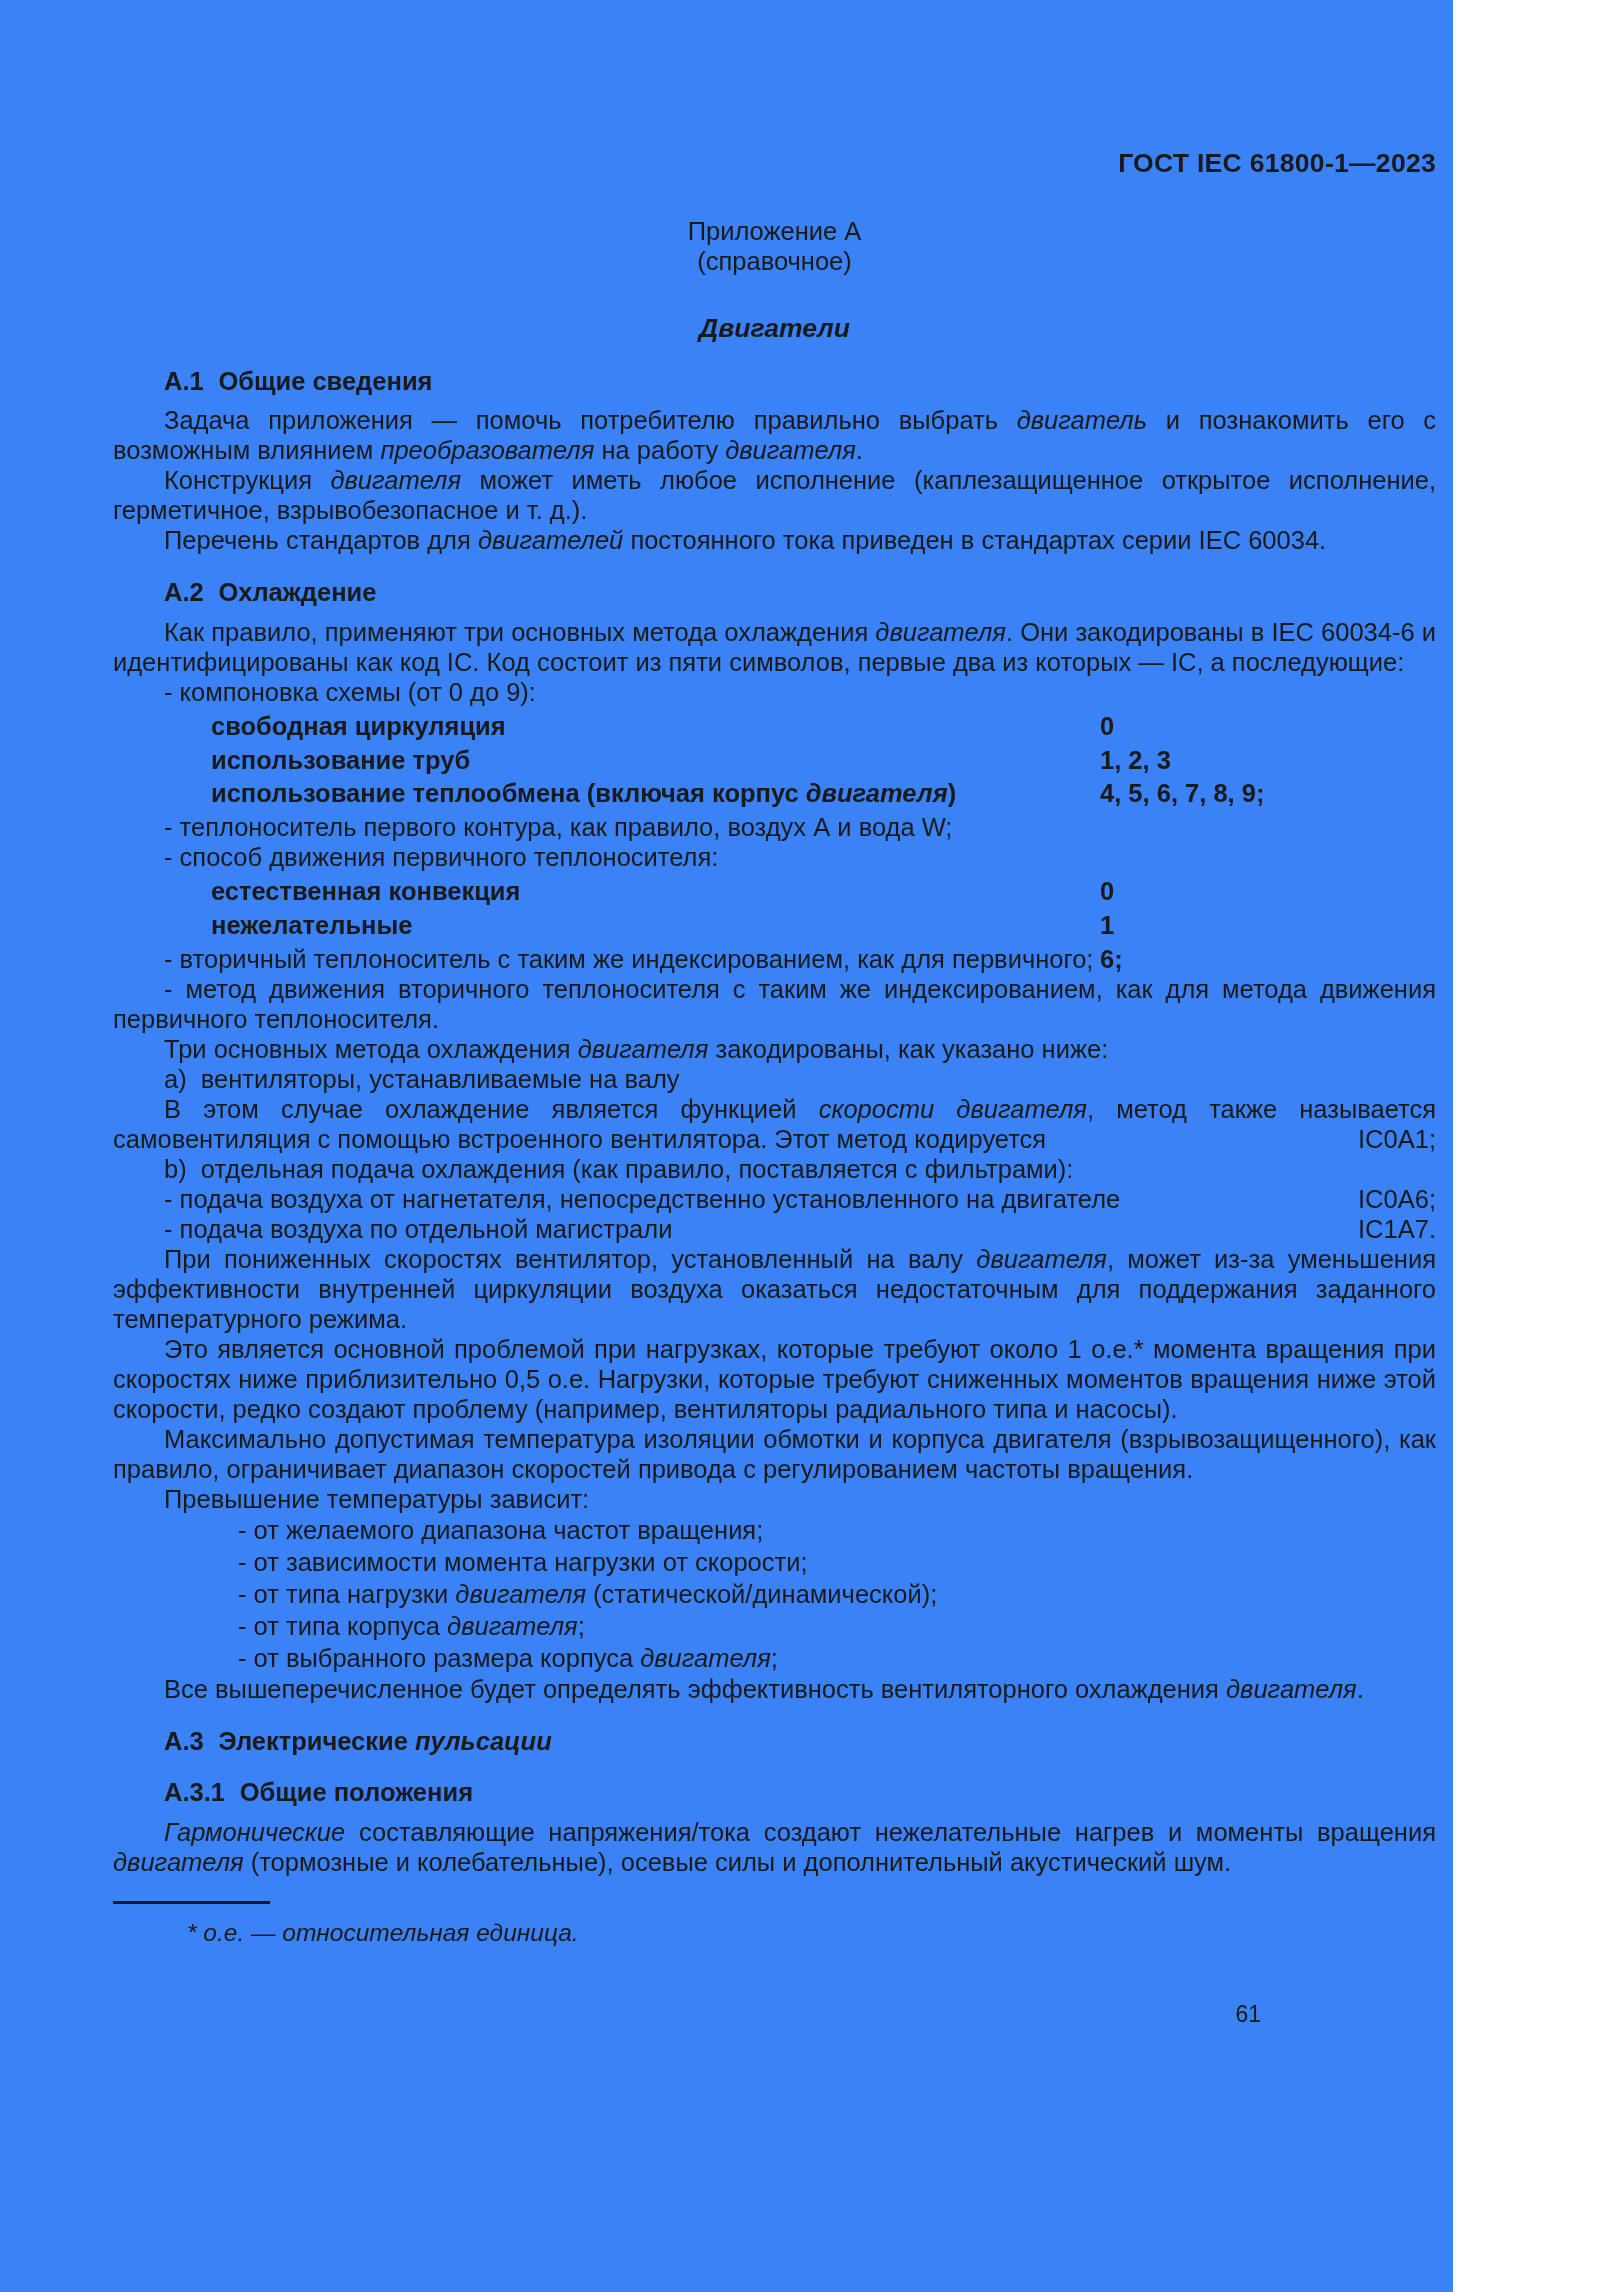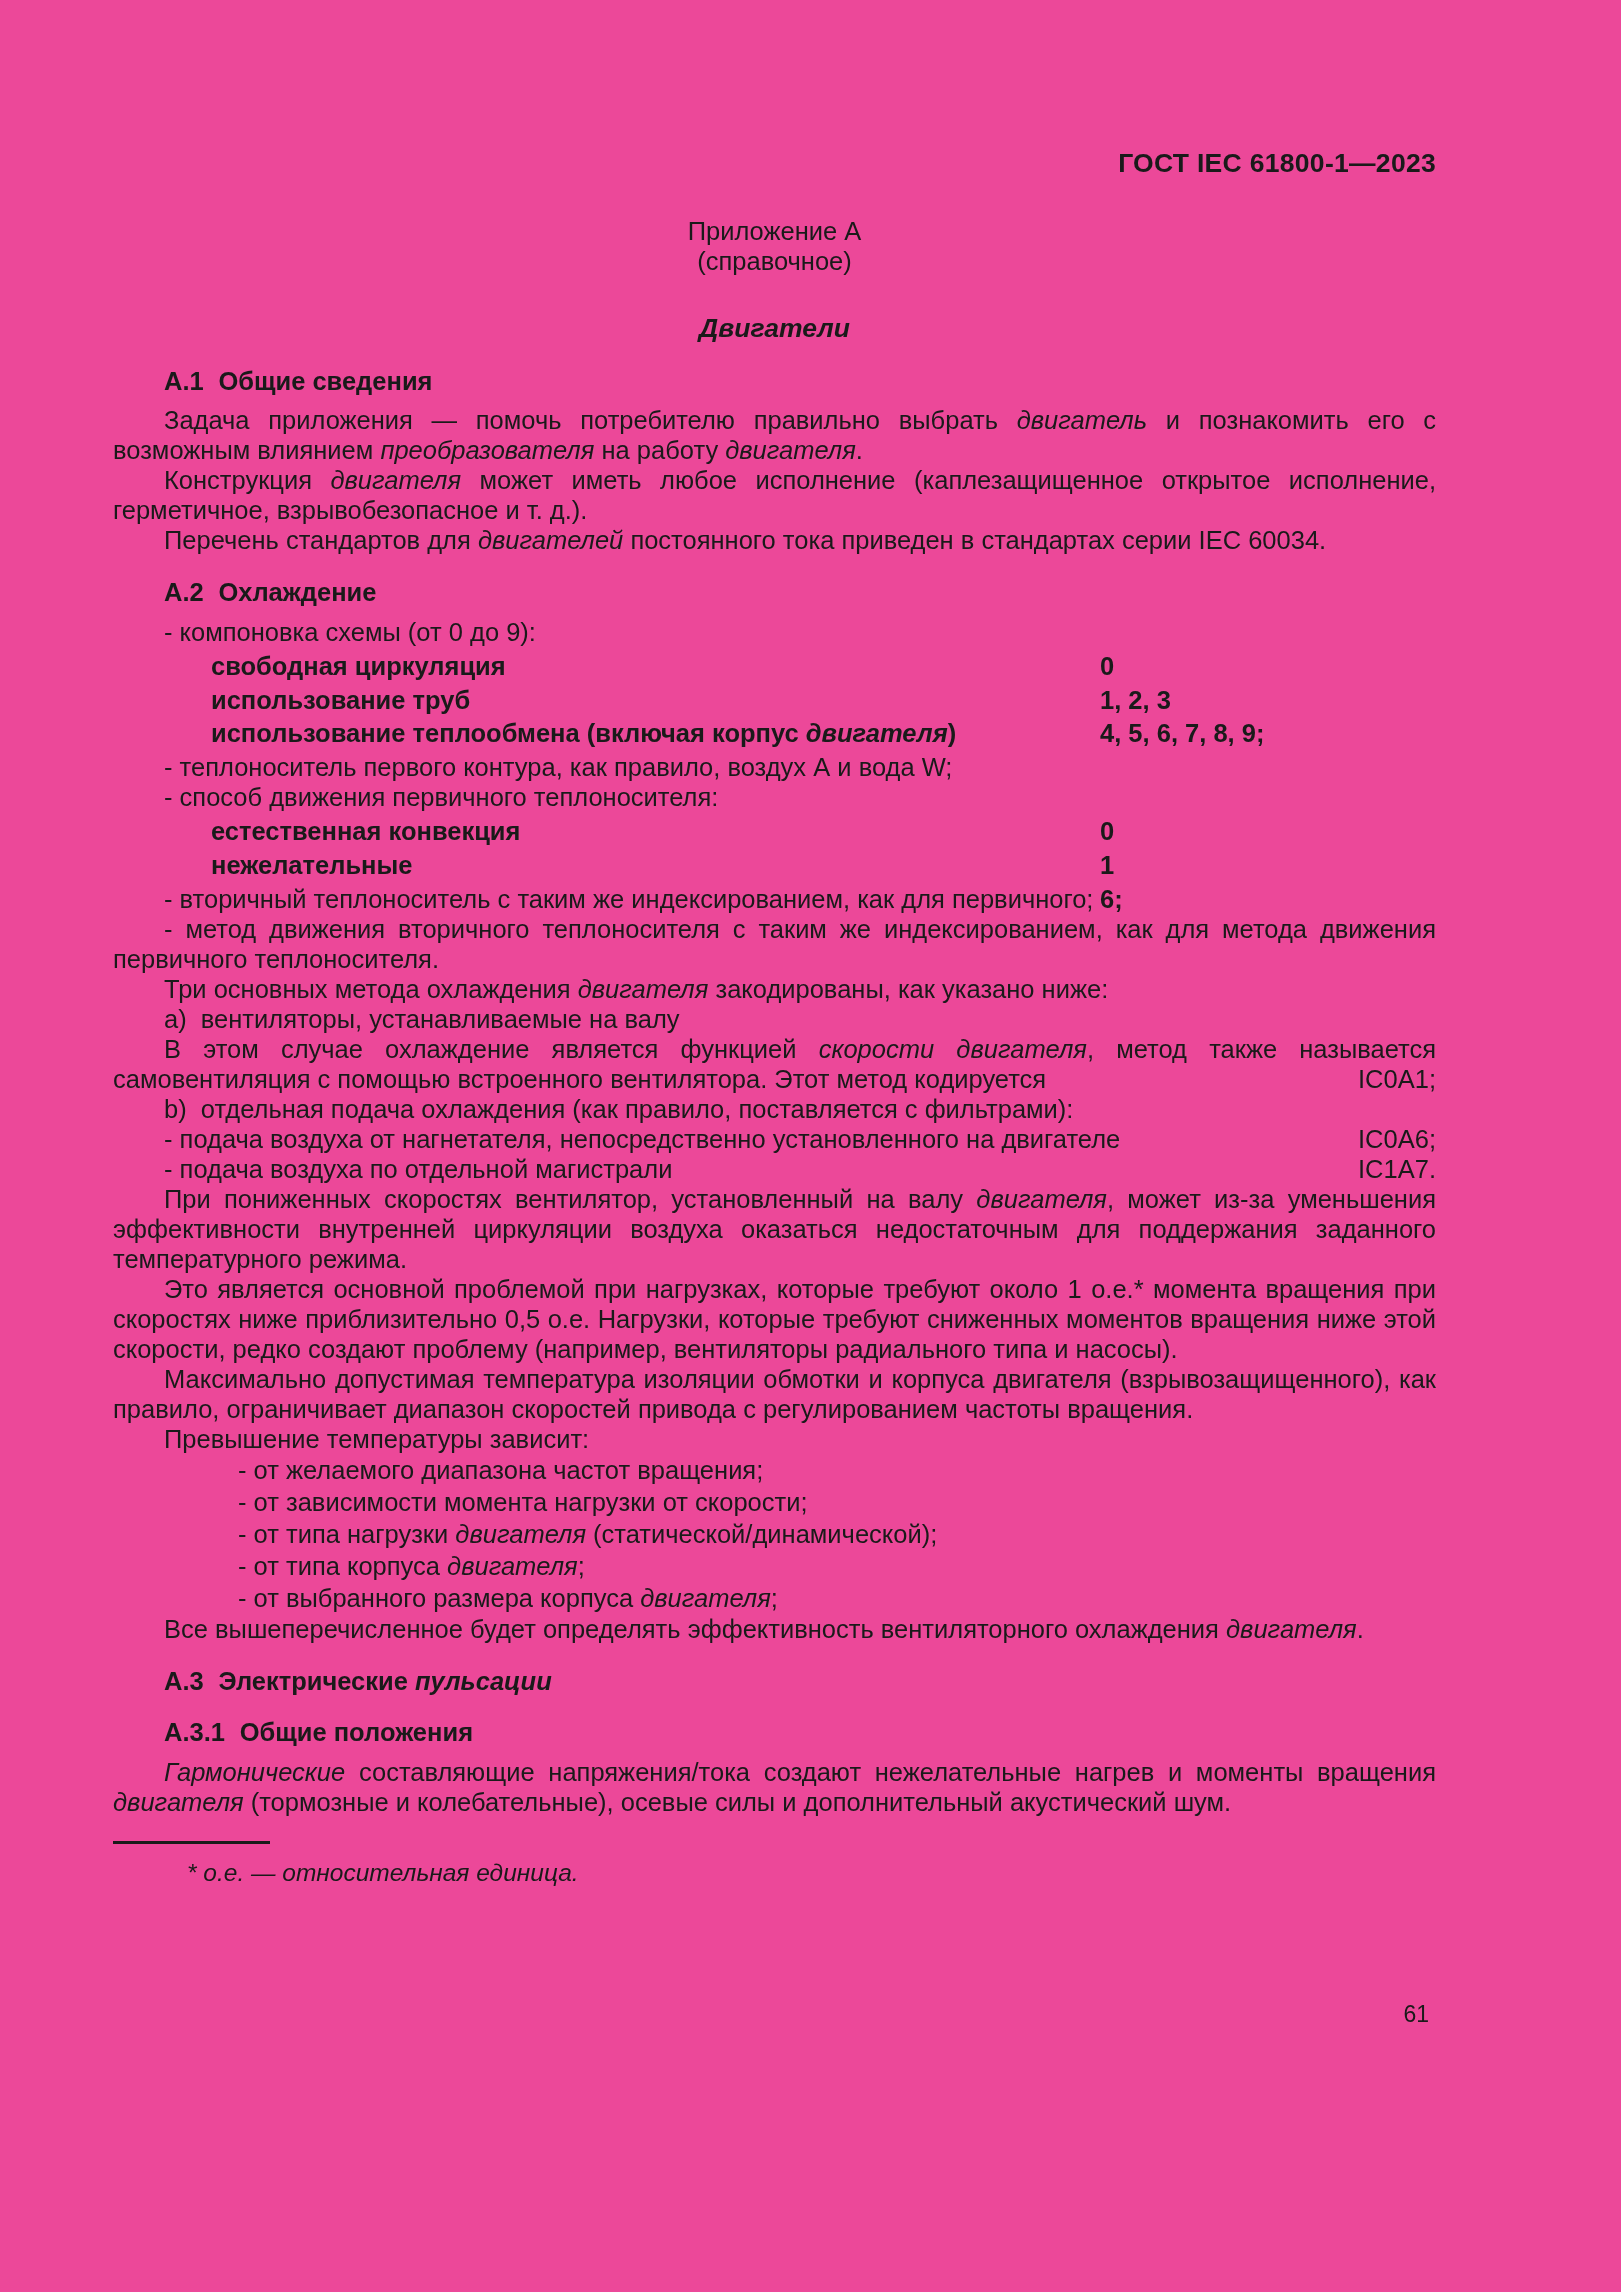--- a/index.html
+++ b/index.html
@@ -1,19 +1,19 @@
 <!DOCTYPE html>
 <html><head>
 <meta charset="utf-8">
 <style>
   html,body { margin:0; padding:0; background:#ffffff; }
   .page {
     position:relative;
-    width:1621px; height:2293px;
-    background:#ec4899;
+    width:1453px; height:2293px;
+    background:#3b82f6;
     color:#1a1a1a;
     font-family:"Liberation Sans", sans-serif;
     overflow:hidden;
   }
   .content {
     position:absolute;
     left:113px; top:147px;
     width:1323px;
   }
   .doc-code {
@@ -80,20 +80,21 @@
     <div class="app-label">Приложение А</div>
     <div class="app-sub">(справочное)</div>
     <div class="app-title">Двигатели</div>
 
     <div id="blocks">
         <div class="h2"><span class="hnum">А.1</span><span>Общие сведения</span></div>
         <div class="p"><span>Задача приложения — помочь потребителю правильно выбрать </span><span class="it">двигатель</span><span> и познакомить его с возможным влиянием </span><span class="it">преобразователя</span><span> на работу </span><span class="it">двигателя</span><span>.</span></div>
         <div class="p"><span>Конструкция </span><span class="it">двигателя</span><span> может иметь любое исполнение (каплезащищенное открытое исполнение, герметичное, взрывобезопасное и т. д.).</span></div>
         <div class="p"><span>Перечень стандартов для </span><span class="it">двигателей</span><span> постоянного тока приведен в стандартах серии IEC 60034.</span></div>
         <div class="h2"><span class="hnum">А.2</span><span>Охлаждение</span></div>
+        <div class="p"><span>Как правило, применяют три основных метода охлаждения </span><span class="it">двигателя</span><span>. Они закодированы в IEC 60034-6 и идентифицированы как код IC. Код состоит из пяти символов, первые два из которых — IC, а последующие:</span></div>
         <div class="p"><span>- компоновка схемы (от 0 до 9):</span></div>
         <div class="kv"><span><span>свободная циркуляция</span></span><span class="kv-value">0</span></div>
         <div class="kv"><span><span>использование труб</span></span><span class="kv-value">1, 2, 3</span></div>
         <div class="kv"><span><span>использование теплообмена (включая корпус </span><span class="it">двигателя</span><span>)</span></span><span class="kv-value">4, 5, 6, 7, 8, 9;</span></div>
         <div class="p"><span>- теплоноситель первого контура, как правило, воздух А и вода W;</span></div>
         <div class="p"><span>- способ движения первичного теплоносителя:</span></div>
         <div class="kv"><span><span>естественная конвекция</span></span><span class="kv-value">0</span></div>
         <div class="kv"><span><span>нежелательные</span></span><span class="kv-value">1</span></div>
         <div class="kv"><span class="kv-value">6;</span></div>
         <div class="p"><span>- вторичный теплоноситель с таким же индексированием, как для первичного;</span></div>

